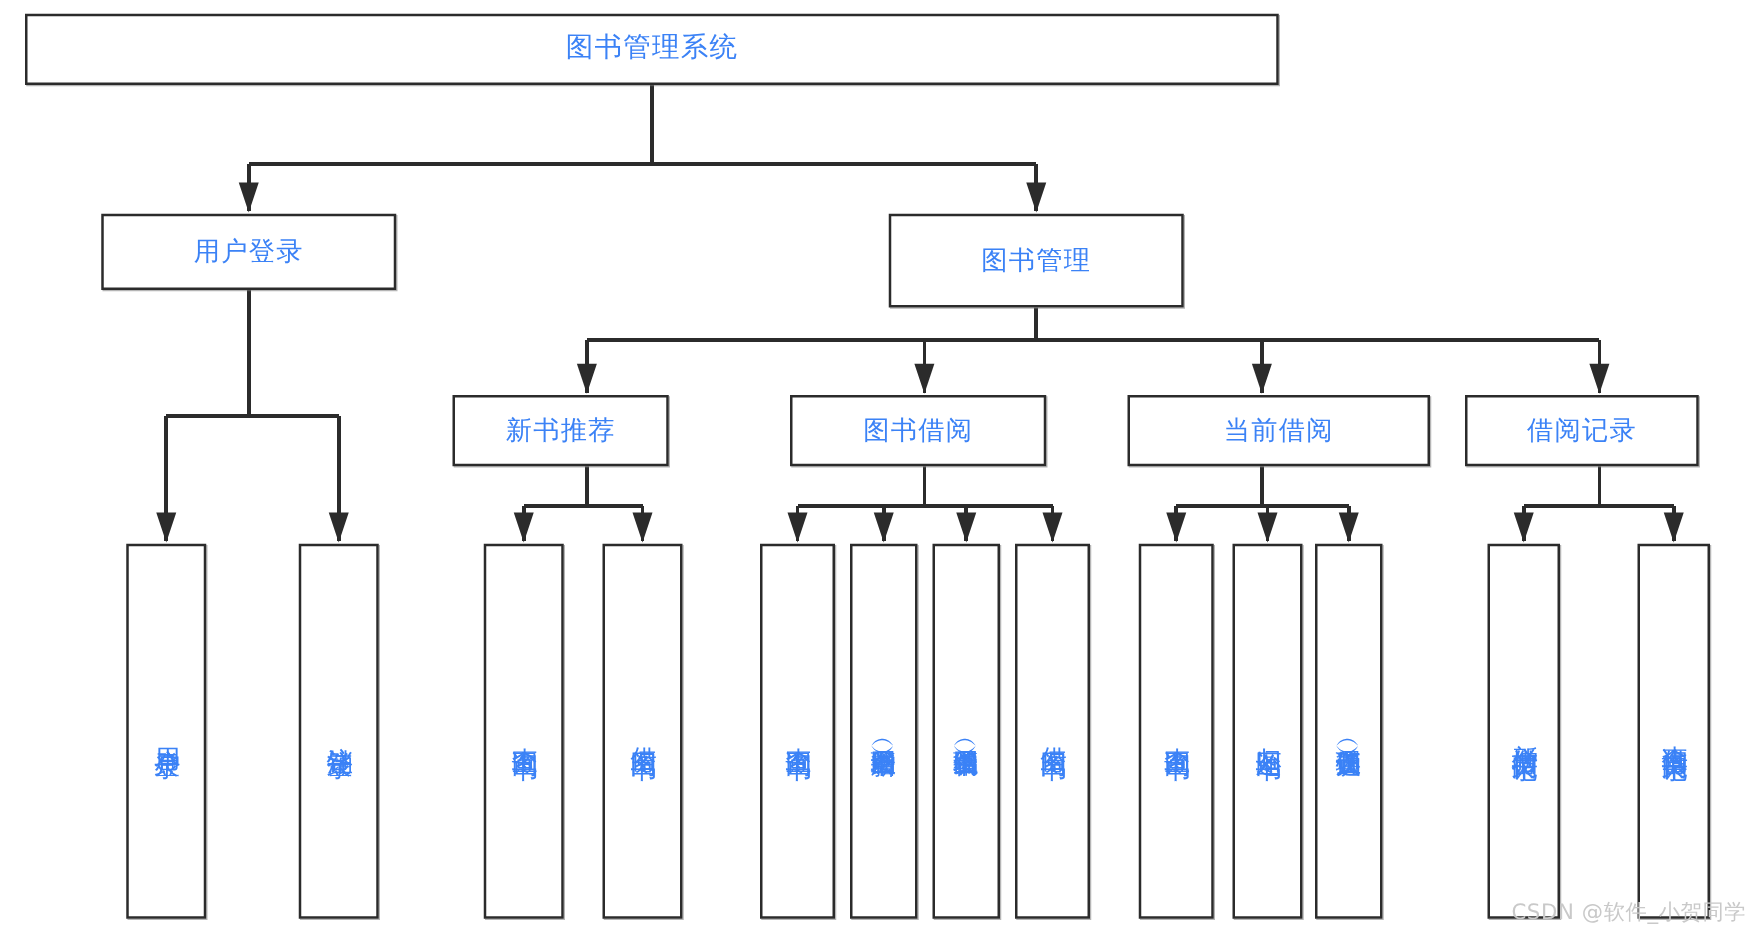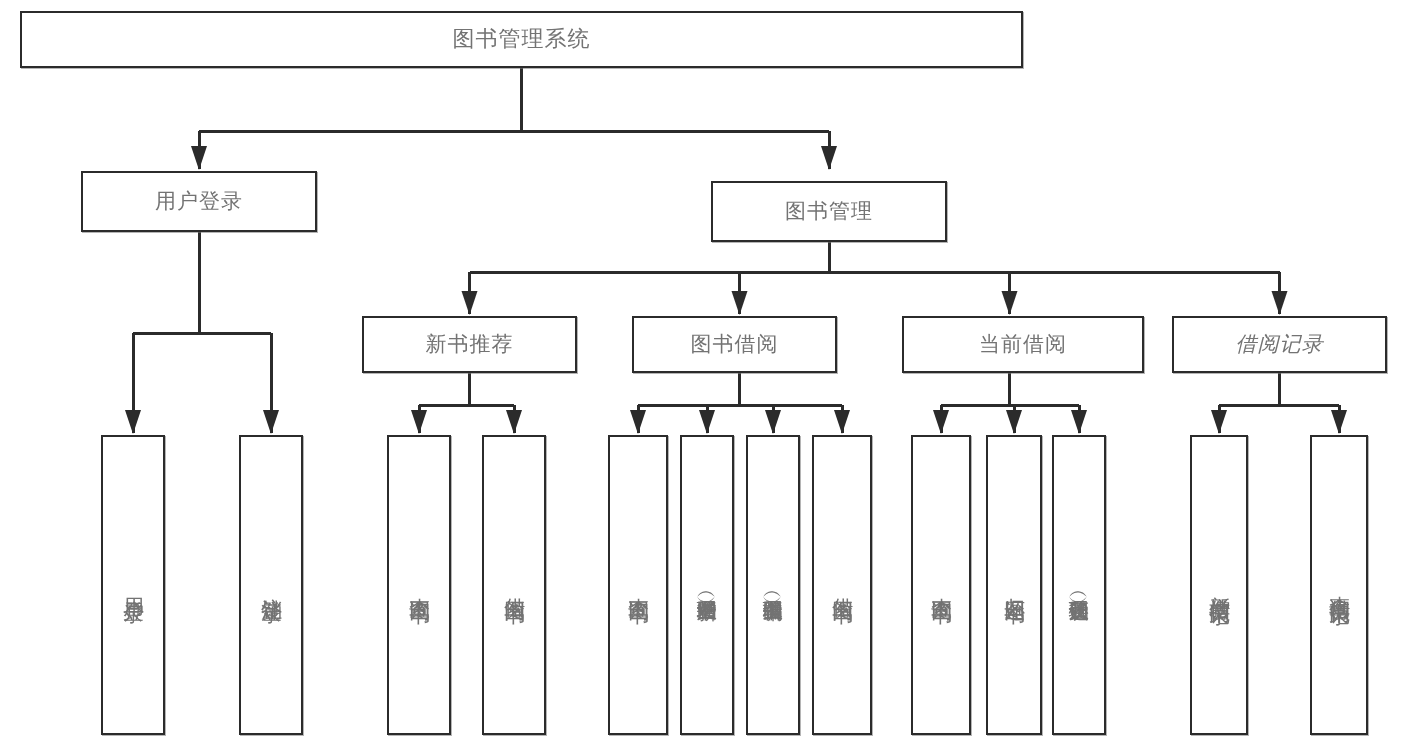--- a/index.html
+++ b/index.html
@@ -28,21 +28,21 @@
   }
   .node {
     position: absolute;
     box-sizing: border-box;
     background: #ffffff;
     border: 2px solid #2b2b2b;
     box-shadow: 1px 1px 0 rgba(120,120,120,0.55);
     display: flex;
     align-items: center;
     justify-content: center;
-    color: #737373;
+    color: #3b82f6;
   }
   .node-h {
     font-size: 21px;
     letter-spacing: 1px;
     line-height: 1.1;
     white-space: nowrap;
   }
   .node-root .node-h {
     font-size: 22px;
   }
@@ -134,34 +134,34 @@
       <path d="M 1331 410 L 1347 410 L 1339 434 Z" fill="#2b2b2b"></path>
     </svg>
 
   <div class="node node-root" style="left:20px; top:11px; width:1003px; height:57px;">
     <span class="node-h">图书管理系统</span>
   </div>
 
   <div class="node" style="left:81px; top:171px; width:236px; height:61px;">
     <span class="node-h">用户登录</span>
   </div>
-  <div class="node" style="left:711px; top:181px; width:236px; height:61px;">
+  <div class="node" style="left:711px; top:171px; width:236px; height:75px;">
     <span class="node-h">图书管理</span>
   </div>
 
-  <div class="node" style="left:362px; top:316px; width:215px; height:57px;justify-content:center;">
+  <div class="node" style="left:362px; top:316px; width:173px; height:57px;justify-content:center;">
     <span class="node-h">新书推荐</span>
   </div>
   <div class="node" style="left:632px; top:316px; width:205px; height:57px;">
     <span class="node-h">图书借阅</span>
   </div>
   <div class="node" style="left:902px; top:316px; width:242px; height:57px;">
     <span class="node-h">当前借阅</span>
   </div>
-  <div class="node" style="left:1172px; top:316px; width:215px; height:57px;font-style:italic;">
+  <div class="node" style="left:1172px; top:316px; width:187px; height:57px;">
     <span class="node-h">借阅记录</span>
   </div>
 
   <div class="node node-v" style="left:101px; top:435px; width:64px; height:300px;">
     <span class="vtext">用户登录</span>
   </div>
   <div class="node node-v" style="left:239px; top:435px; width:64px; height:300px;">
     <span class="vtext">注销登录</span>
   </div>
 
@@ -195,13 +195,14 @@
     <span class="vtext long">确认归还（管理员）</span>
   </div>
 
   <div class="node node-v" style="left:1190px; top:435px; width:58px; height:300px;">
     <span class="vtext">新增借阅记录</span>
   </div>
   <div class="node node-v" style="left:1310px; top:435px; width:58px; height:300px;">
     <span class="vtext">查询借阅记录</span>
   </div>
 
+  <div class="watermark">CSDN @软件_小贺同学</div>
 </div>
 
 </body></html>

